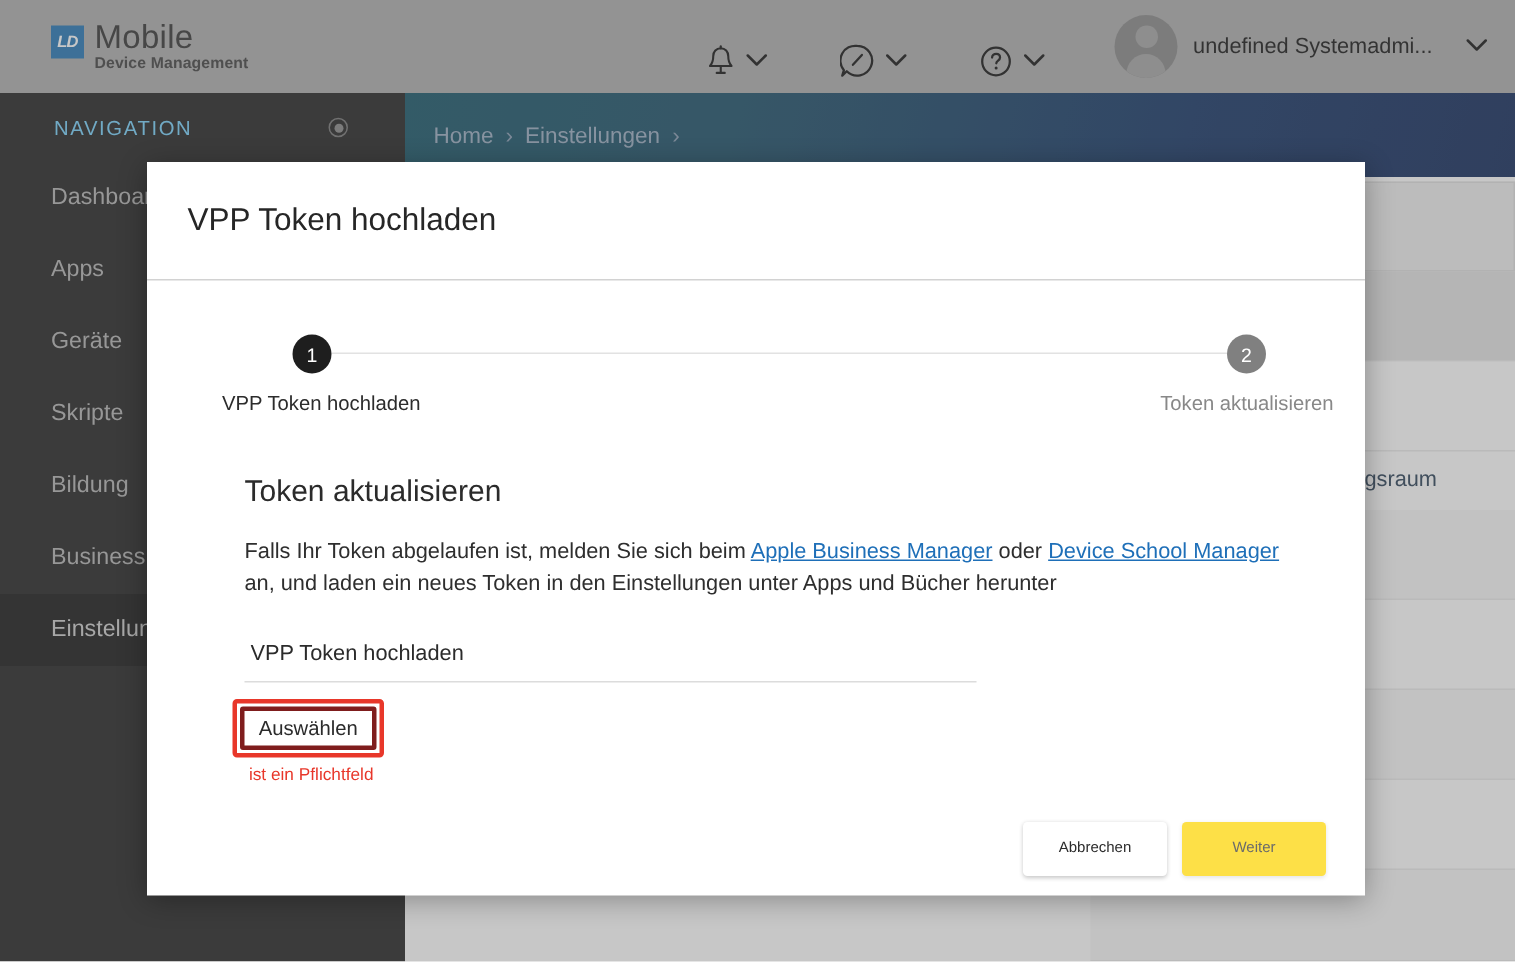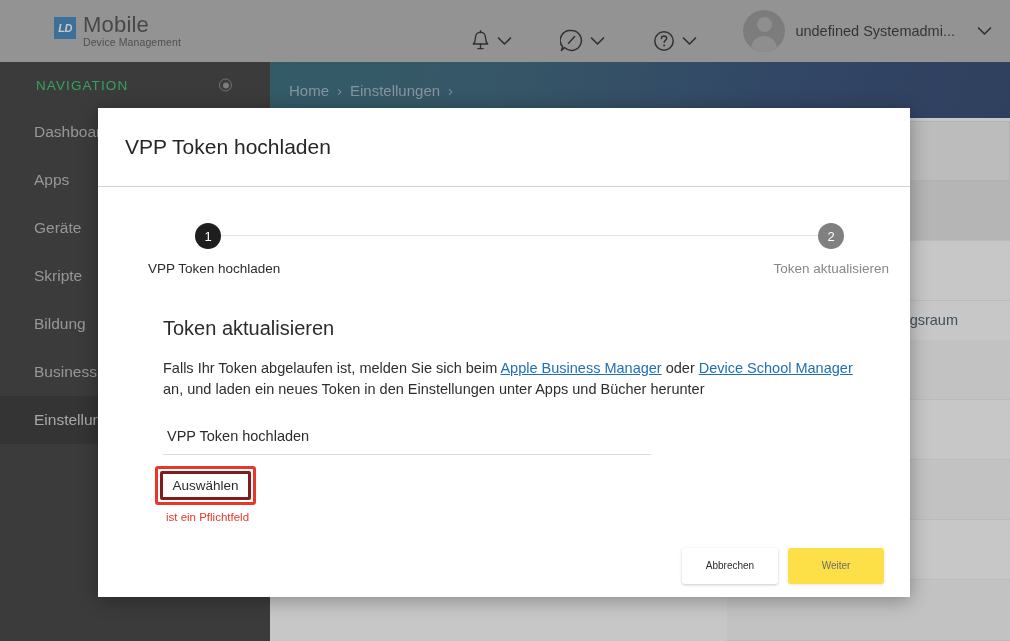--- a/index.html
+++ b/index.html
@@ -18,38 +18,38 @@
 
   
   .topbar {
     position: absolute; top: 0; left: 0;
     width: 1010px; height: 62px;
     background: #b0b0b0;
     display: flex; align-items: center;
   }
   .logo-wrap {
     display: flex; align-items: flex-start;
-    margin-left: 54px;
+    margin-left: 34px;
   }
   .logo-badge {
     width: 22px; height: 22px;
     background: #2e7cb8;
     color: #ffffff;
     font-size: 11px; font-weight: bold; font-style: italic;
     display: flex; align-items: center; justify-content: center;
     margin-top: 3px;
     letter-spacing: -0.5px;
   }
   .logo-text { margin-left: 7px; line-height: 1; }
   .logo-title {
     font-size: 22px; color: #3e3e3e; letter-spacing: 0.2px;
     display: block;
   }
   .logo-sub {
-    font-size: 10.5px; color: #4a4a4a; font-weight: normal;
+    font-size: 10.5px; color: #4a4a4a; font-weight: bold;
     display: block; margin-top: 1px; letter-spacing: 0.1px;
   }
   .topbar-right {
     margin-left: auto; display: flex; align-items: flex-end;
     margin-right: 18px; gap: 16px;
   }
   .hdr-group {
     display: flex; align-items: center; gap: 7px;
     padding: 0 16px; cursor: pointer;
   }
@@ -83,21 +83,21 @@
   .sidebar {
     position: absolute; top: 62px; left: 0;
     width: 270px; height: 579px;
     background: #2b2b2b;
   }
   .nav-head {
     height: 46px; display: flex; align-items: center;
     padding: 0 0 0 36px; position: relative;
   }
   .nav-head-label {
-    font-size: 13.5px; color: #22c55e; letter-spacing: 1.1px;
+    font-size: 13.5px; color: #7dd3fc; letter-spacing: 1.1px;
   }
   .nav-pin {
     position: absolute; right: 38px; top: 50%;
     transform: translateY(-50%);
     width: 13px; height: 13px; border-radius: 50%;
     border: 1.5px solid #7d7d7d;
     display: flex; align-items: center; justify-content: center;
     cursor: pointer;
   }
   .nav-pin i {

